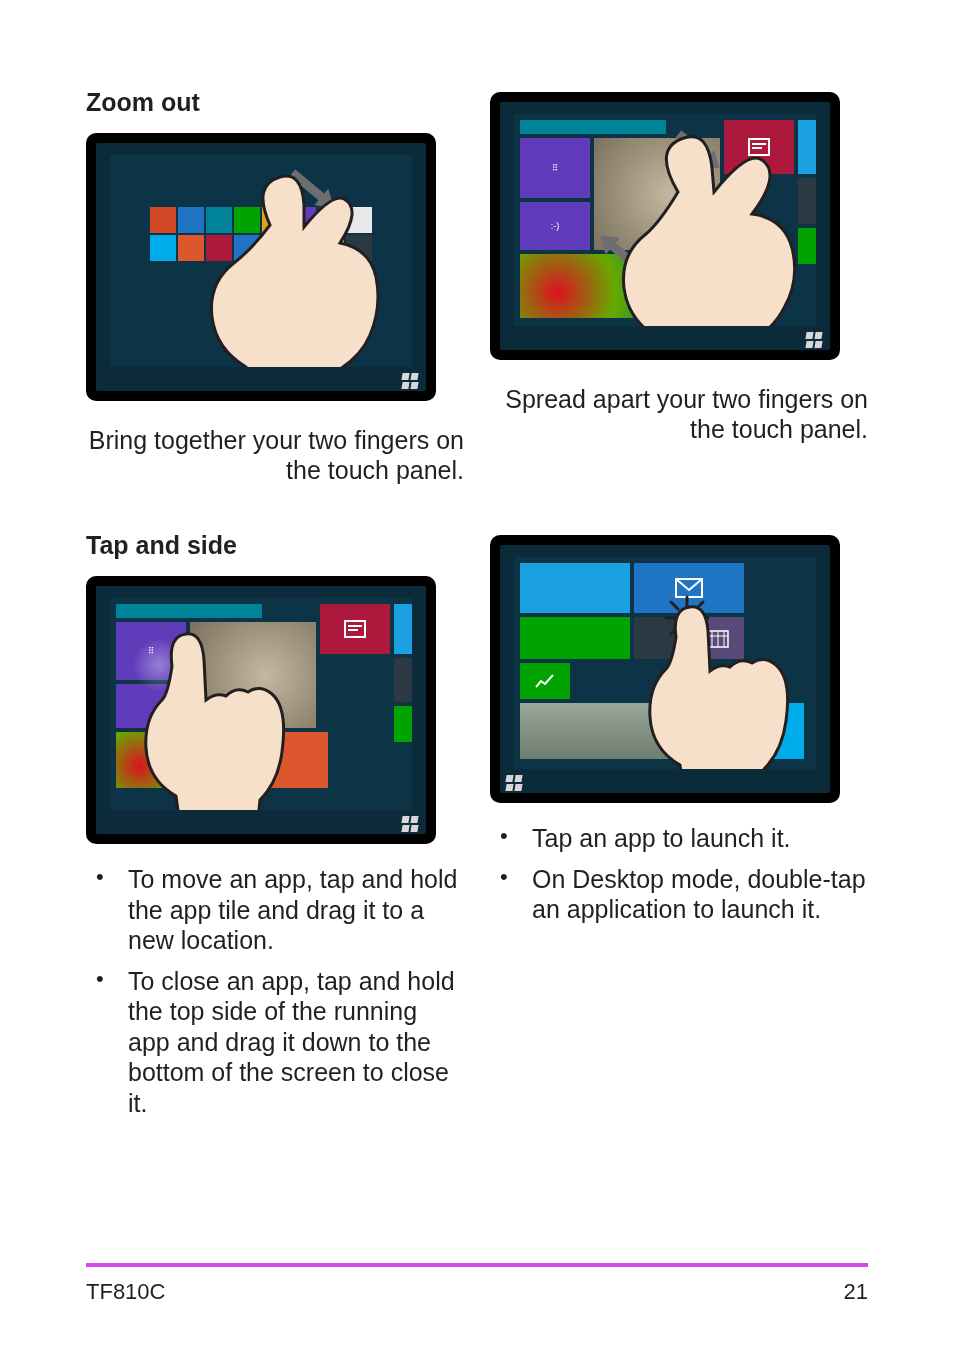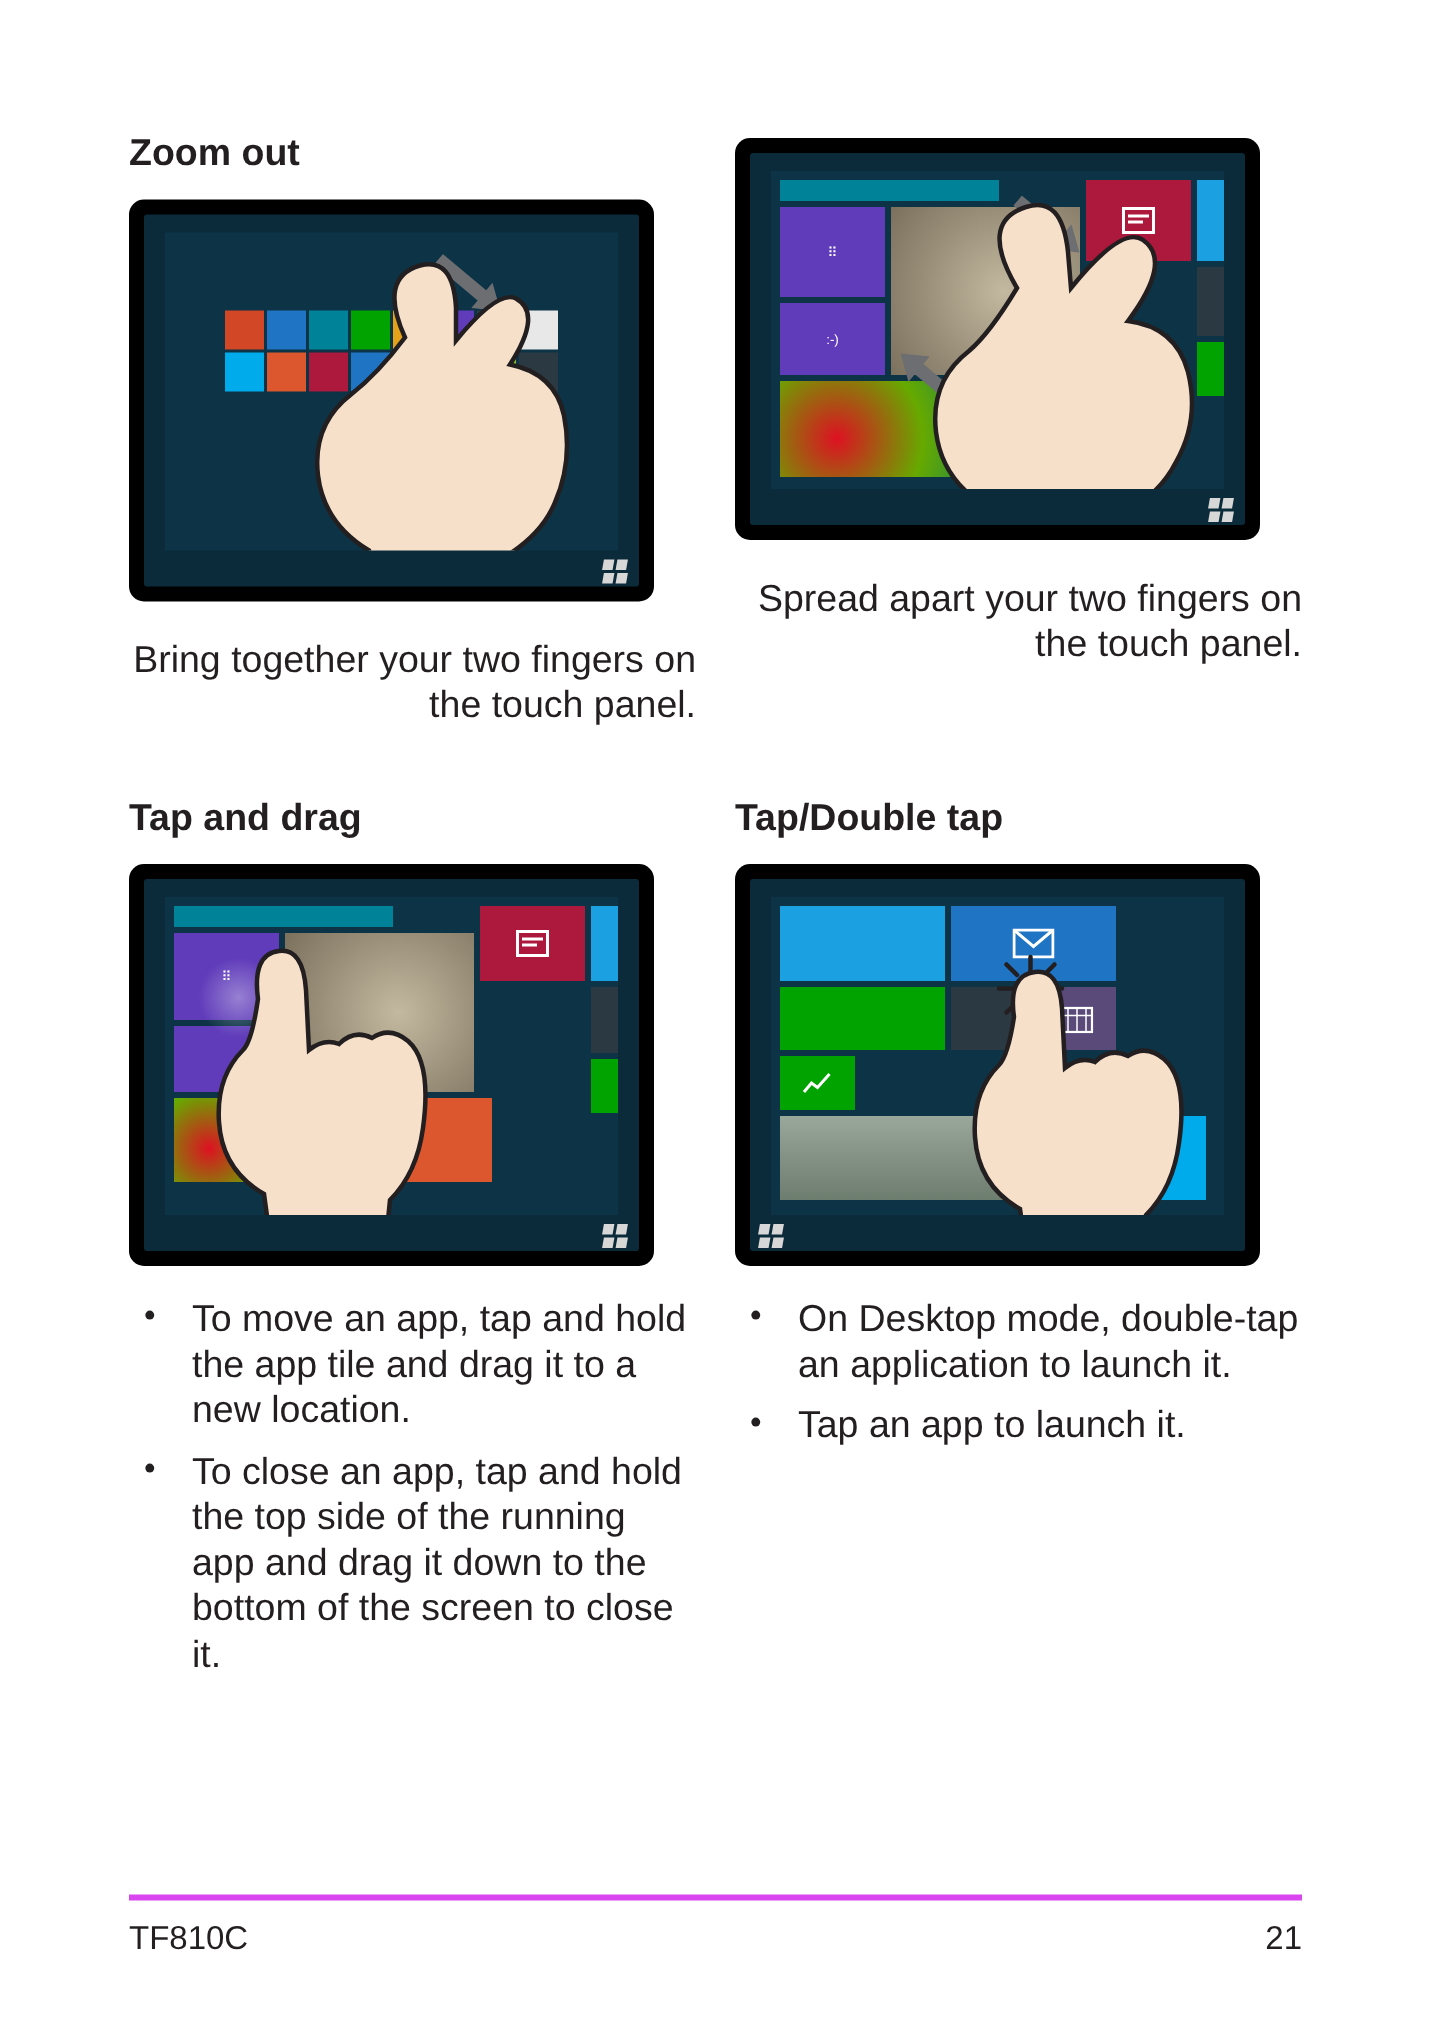--- a/index.html
+++ b/index.html
@@ -130,21 +130,21 @@
             <span></span>
             <span></span>
             <span></span>
             <span></span>
           </div>
       </div>
       <div class="desc">Spread apart your two fingers on the touch panel.</div>
     </div>
 
     <div class="cell">
-      <div class="h">Tap and drag</div>
+      <div class="h">Tap and side</div>
       <div class="tablet">
         <div class="bezel">
             <div class="screen">
           <div class="tiles">
             <div class="tile c-teal" style="left:6px; top:6px; width:146px; height:14px;"></div>
             <div class="tile c-purple" style="left:6px; top:24px; width:70px; height:58px;">⠿</div>
             <div class="tile c-purple" style="left:6px; top:86px; width:70px; height:44px;"></div>
             <div class="tile c-flower" style="left:6px; top:134px; width:78px; height:56px;"></div>
             <div class="tile c-statue" style="left:80px; top:24px; width:126px; height:106px;"></div>
             <div class="tile c-orange" style="left:88px; top:134px; width:130px; height:56px;">
@@ -181,21 +181,20 @@
             <span></span>
           </div>
       </div>
       <ul class="bullets">
         <li>To move an app, tap and hold the app tile and drag it to a new location.</li>
         <li>To close an app, tap and hold the top side of the running app and drag it down to the bottom of the screen to close it.</li>
       </ul>
     </div>
 
     <div class="cell">
-      <div class="h">Tap/Double tap</div>
       <div class="tablet">
         <div class="bezel">
             <div class="screen">
           <div class="tiles">
             <div class="tile c-weather" style="left:6px; top:6px; width:110px; height:50px; font-size:7px; flex-direction:column; align-items:flex-start; padding:4px;"></div>
             <div class="tile c-green" style="left:6px; top:60px; width:110px; height:42px;"></div>
             <div class="tile c-green" style="left:6px; top:106px; width:50px; height:36px;">
               <svg width="20" height="16" viewBox="0 0 20 16">
                     <polyline points="1,14 6,8 10,11 18,2" fill="none" stroke="#fff" stroke-width="2"></polyline>
                   </svg>
@@ -248,22 +247,22 @@
         </div>
           </div>
         <div class="winbtn left">
             <span></span>
             <span></span>
             <span></span>
             <span></span>
           </div>
       </div>
       <ul class="bullets">
+        <li>Tap an app to launch it.</li>
         <li>On Desktop mode, double-tap an application to launch it.</li>
-        <li>Tap an app to launch it.</li>
       </ul>
     </div>
 
   </div>
 
   <div class="footer">
     <span>TF810C</span>
     <span>21</span>
   </div>
 </div>

